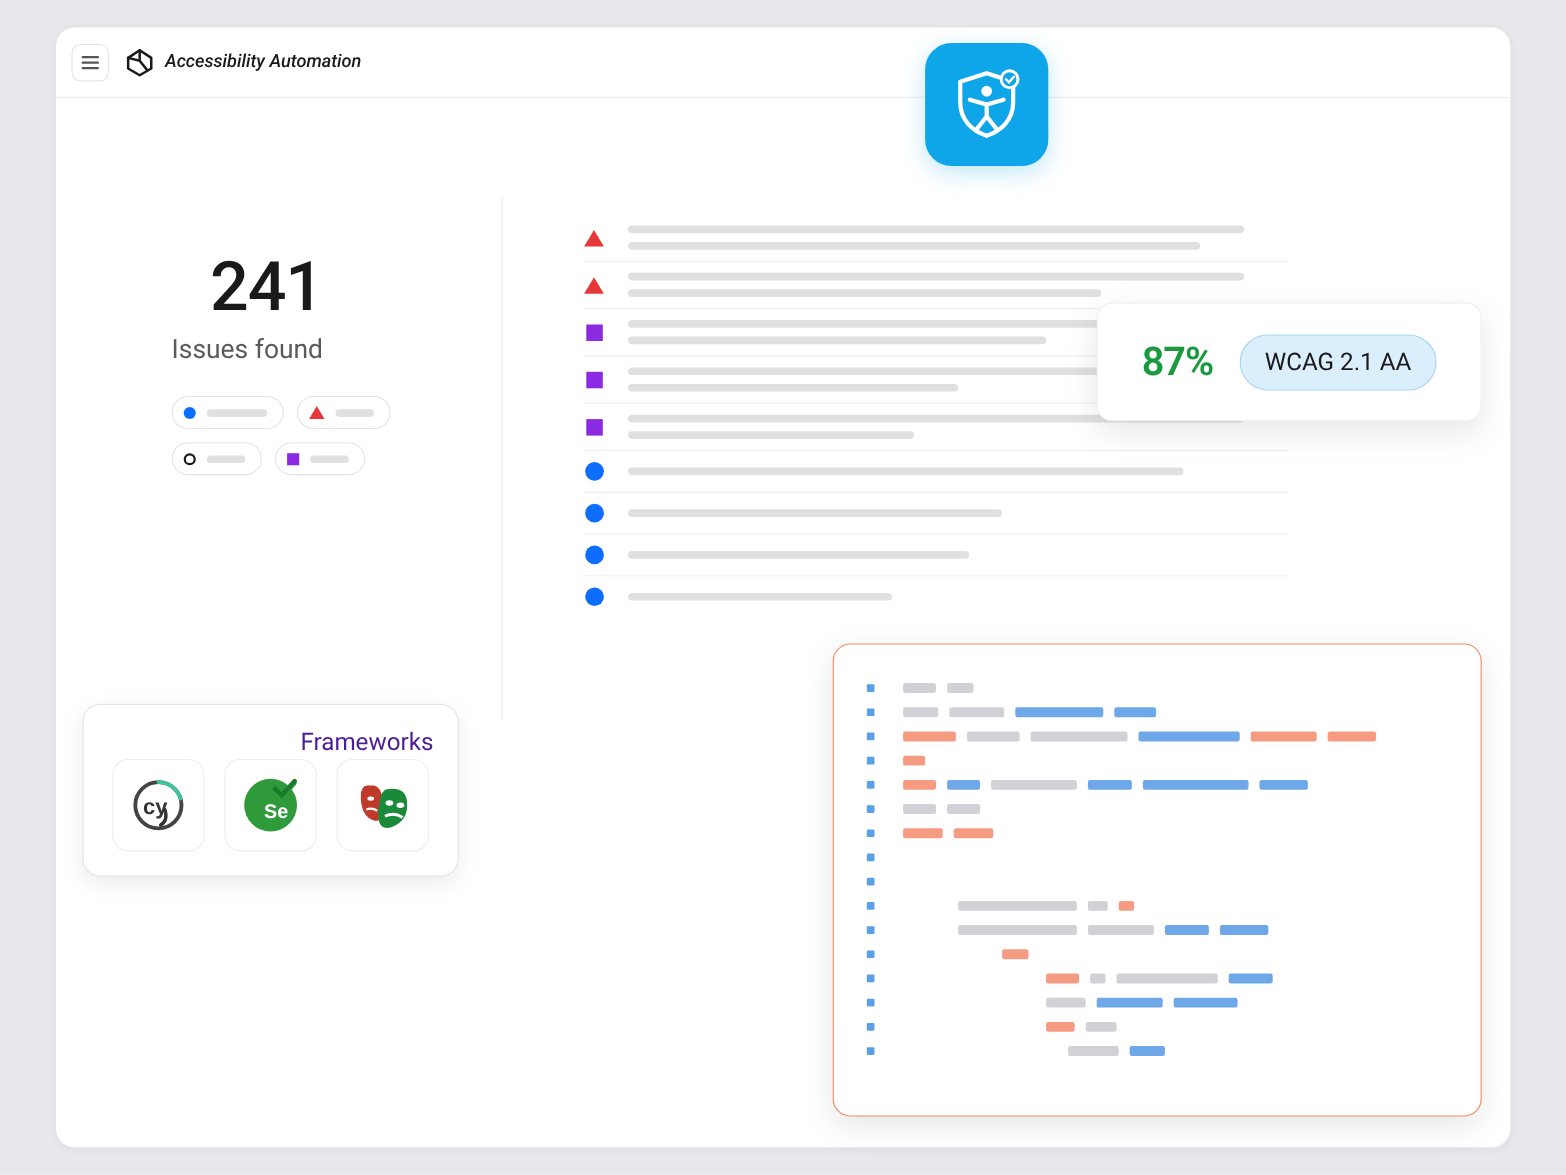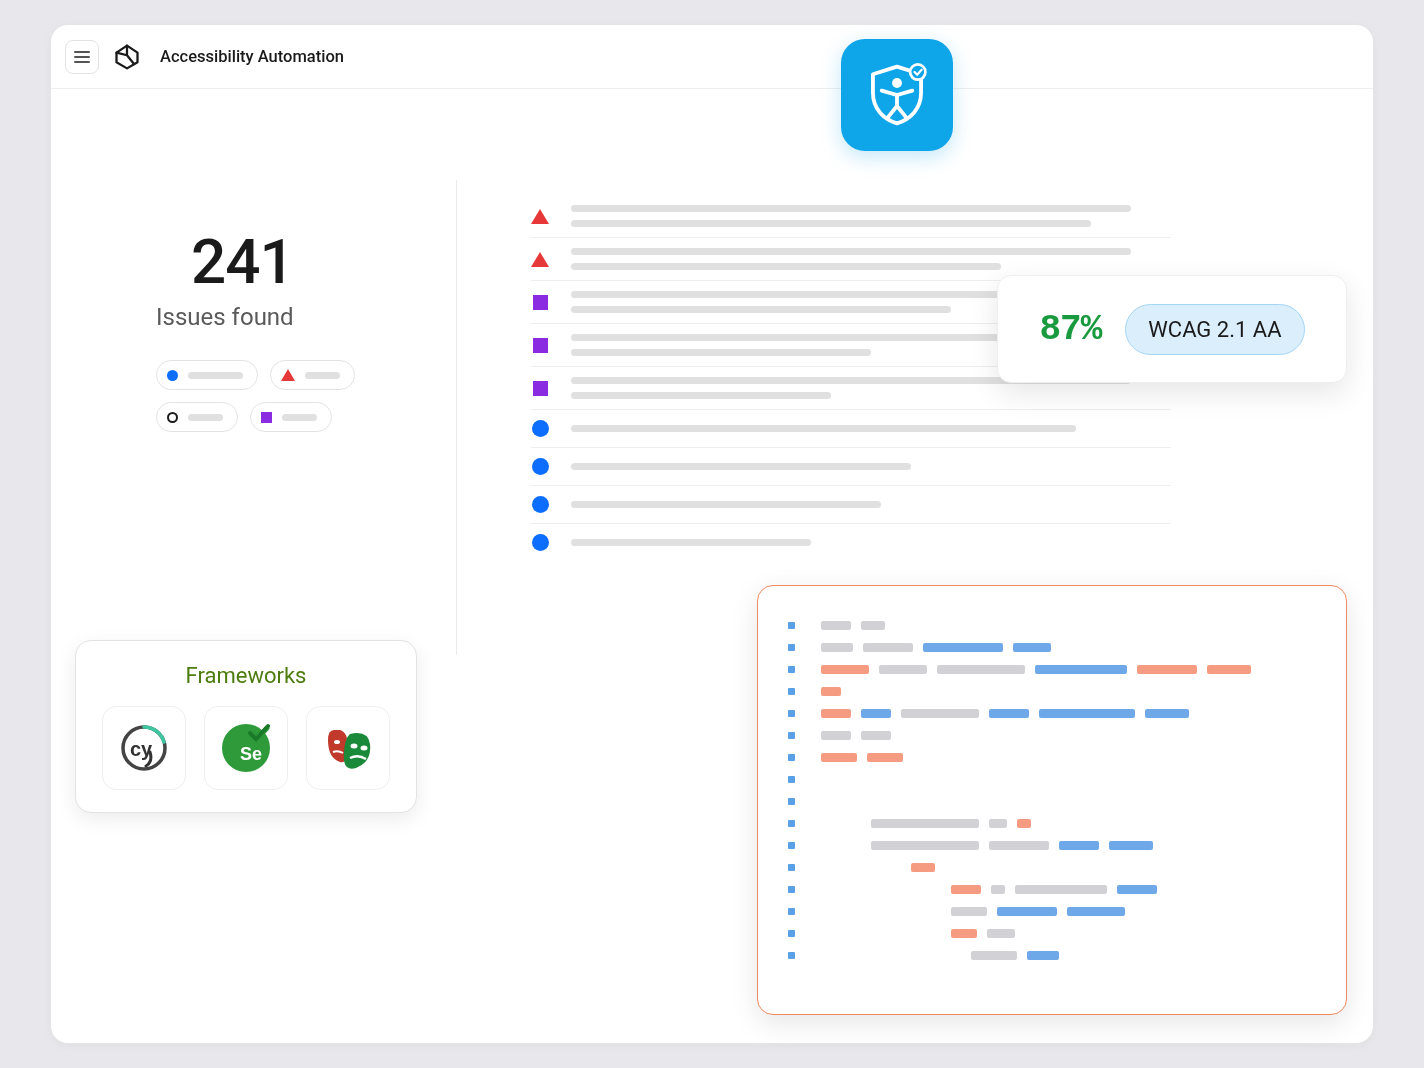--- a/index.html
+++ b/index.html
@@ -31,21 +31,21 @@
     gap: 14px;
   }
   .menu-btn {
     width: 34px; height: 34px;
     border: 1px solid #e3e3e6;
     border-radius: 8px;
     display:flex;align-items:center;justify-content:center;
     cursor:pointer;
     background:#fff;
   }
-  .logo { display:flex; align-items:center; gap:19px; }
+  .logo { display:flex; align-items:center; gap:9px;font-style:italic; }
   .title { font-size: 16.5px; color:#1a1a1a; font-weight:500;}
   .divider {
     position: absolute;
     left: 405px;
     top: 155px;
     width: 1px;
     height: 475px;
     background: #eaeaea;
   }
   .stats {
@@ -131,42 +131,42 @@
     height:108px;
     background:#fff;
     border:1px solid #eceef0;
     border-radius:14px;
     box-shadow: 0 10px 30px rgba(0,0,0,0.10);
     display:flex;
     align-items:center;
     justify-content:center;
     gap:24px;
   }
-  .score-pct { font-size:36px; font-weight:600; color:#1a9a3e; letter-spacing:-1px;font-family:Liberation Mono, monospace;}
+  .score-pct { font-size:36px; font-weight:600; color:#1a9a3e; letter-spacing:-1px;}
   .score-pill {
     background:#dbeefc;
     border:1.5px solid #a5d5f5;
     border-radius:999px;
     padding: 12px 22px;
     font-size:22px;
     color:#1a1a1a;
     font-weight:400;
   }
   .frameworks {
     position:absolute;
     left:24px;
     top:615px;
     width:342px;
     background:#fff;
     border:1px solid #e3e3e6;
     border-radius:16px;
     box-shadow: 0 6px 20px rgba(0,0,0,0.08);
     padding: 22px 22px;
   }
-  .frameworks-title { text-align:center; font-size:22px; color:#4d7c0f; margin-bottom:18px;}
+  .frameworks-title { text-align:right; font-size:22px; color:#4c1d95; margin-bottom:2px;}
   .fw-grid { display:flex; gap:18px; justify-content:center;}
   .fw-tile {
     width:84px;height:84px;
     border:1px solid #eceef0;
     border-radius:14px;
     display:flex;align-items:center;justify-content:center;
     background:#fff;
   }
   .code-card {
     position:absolute;

